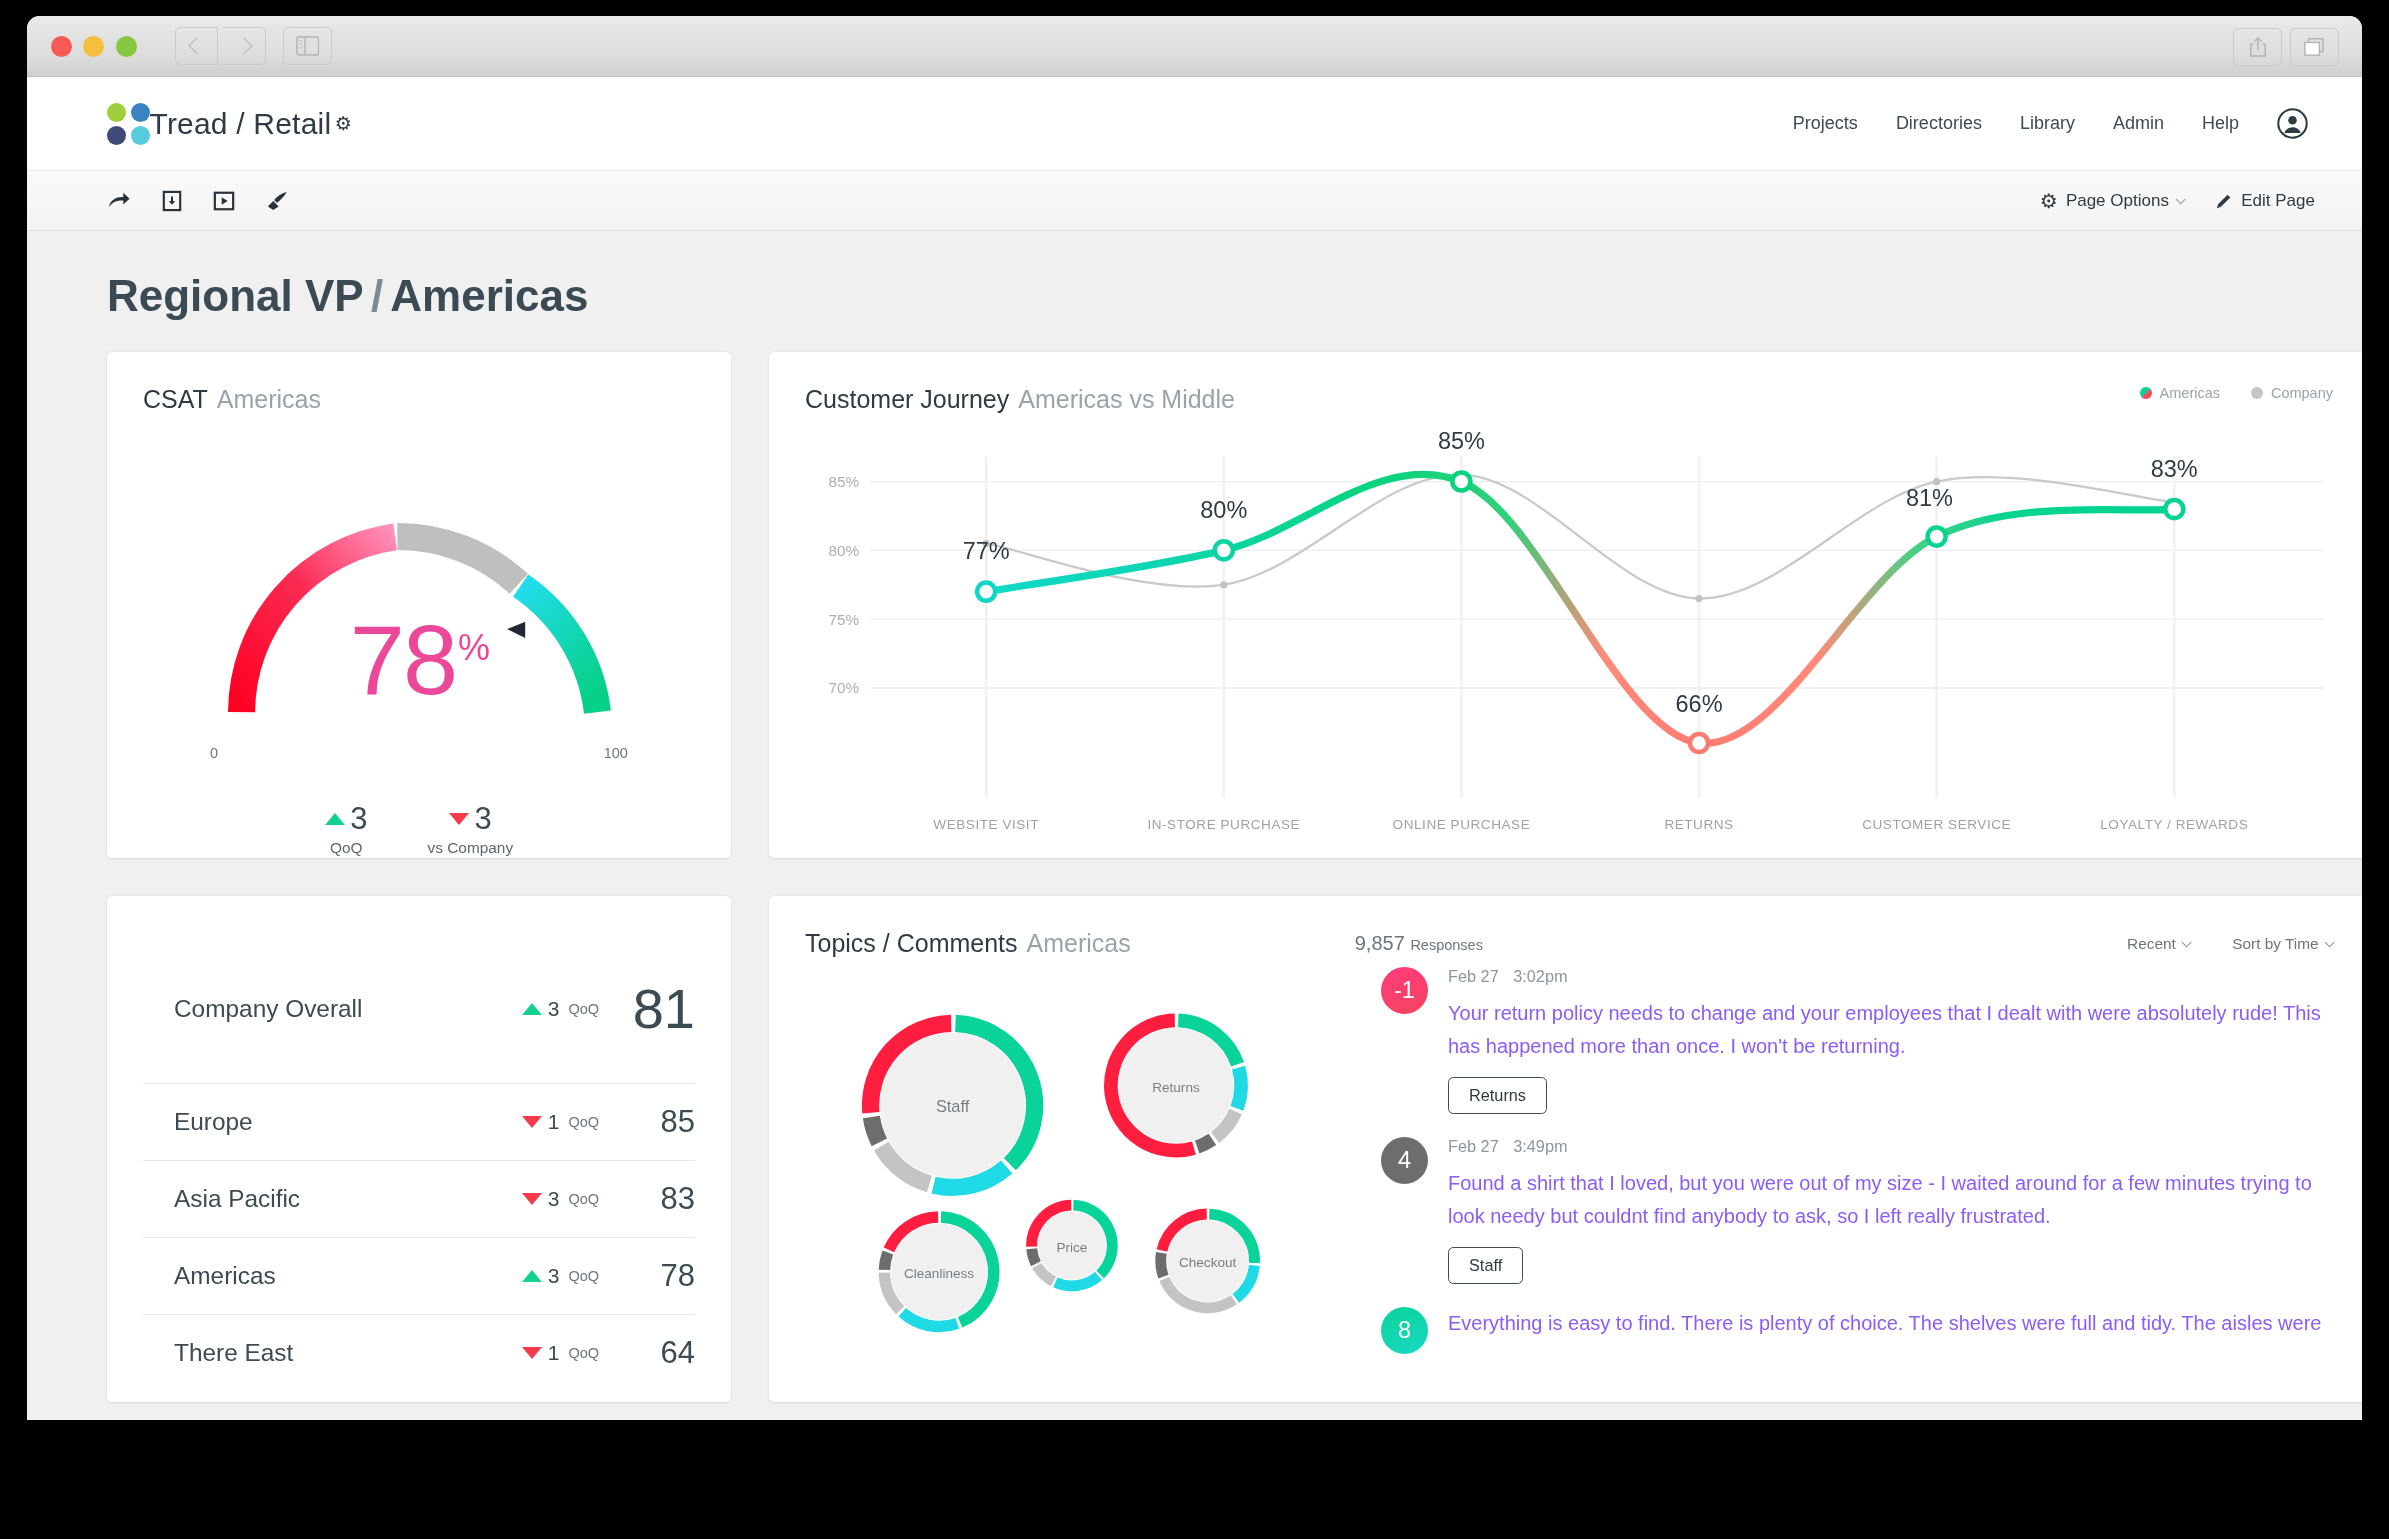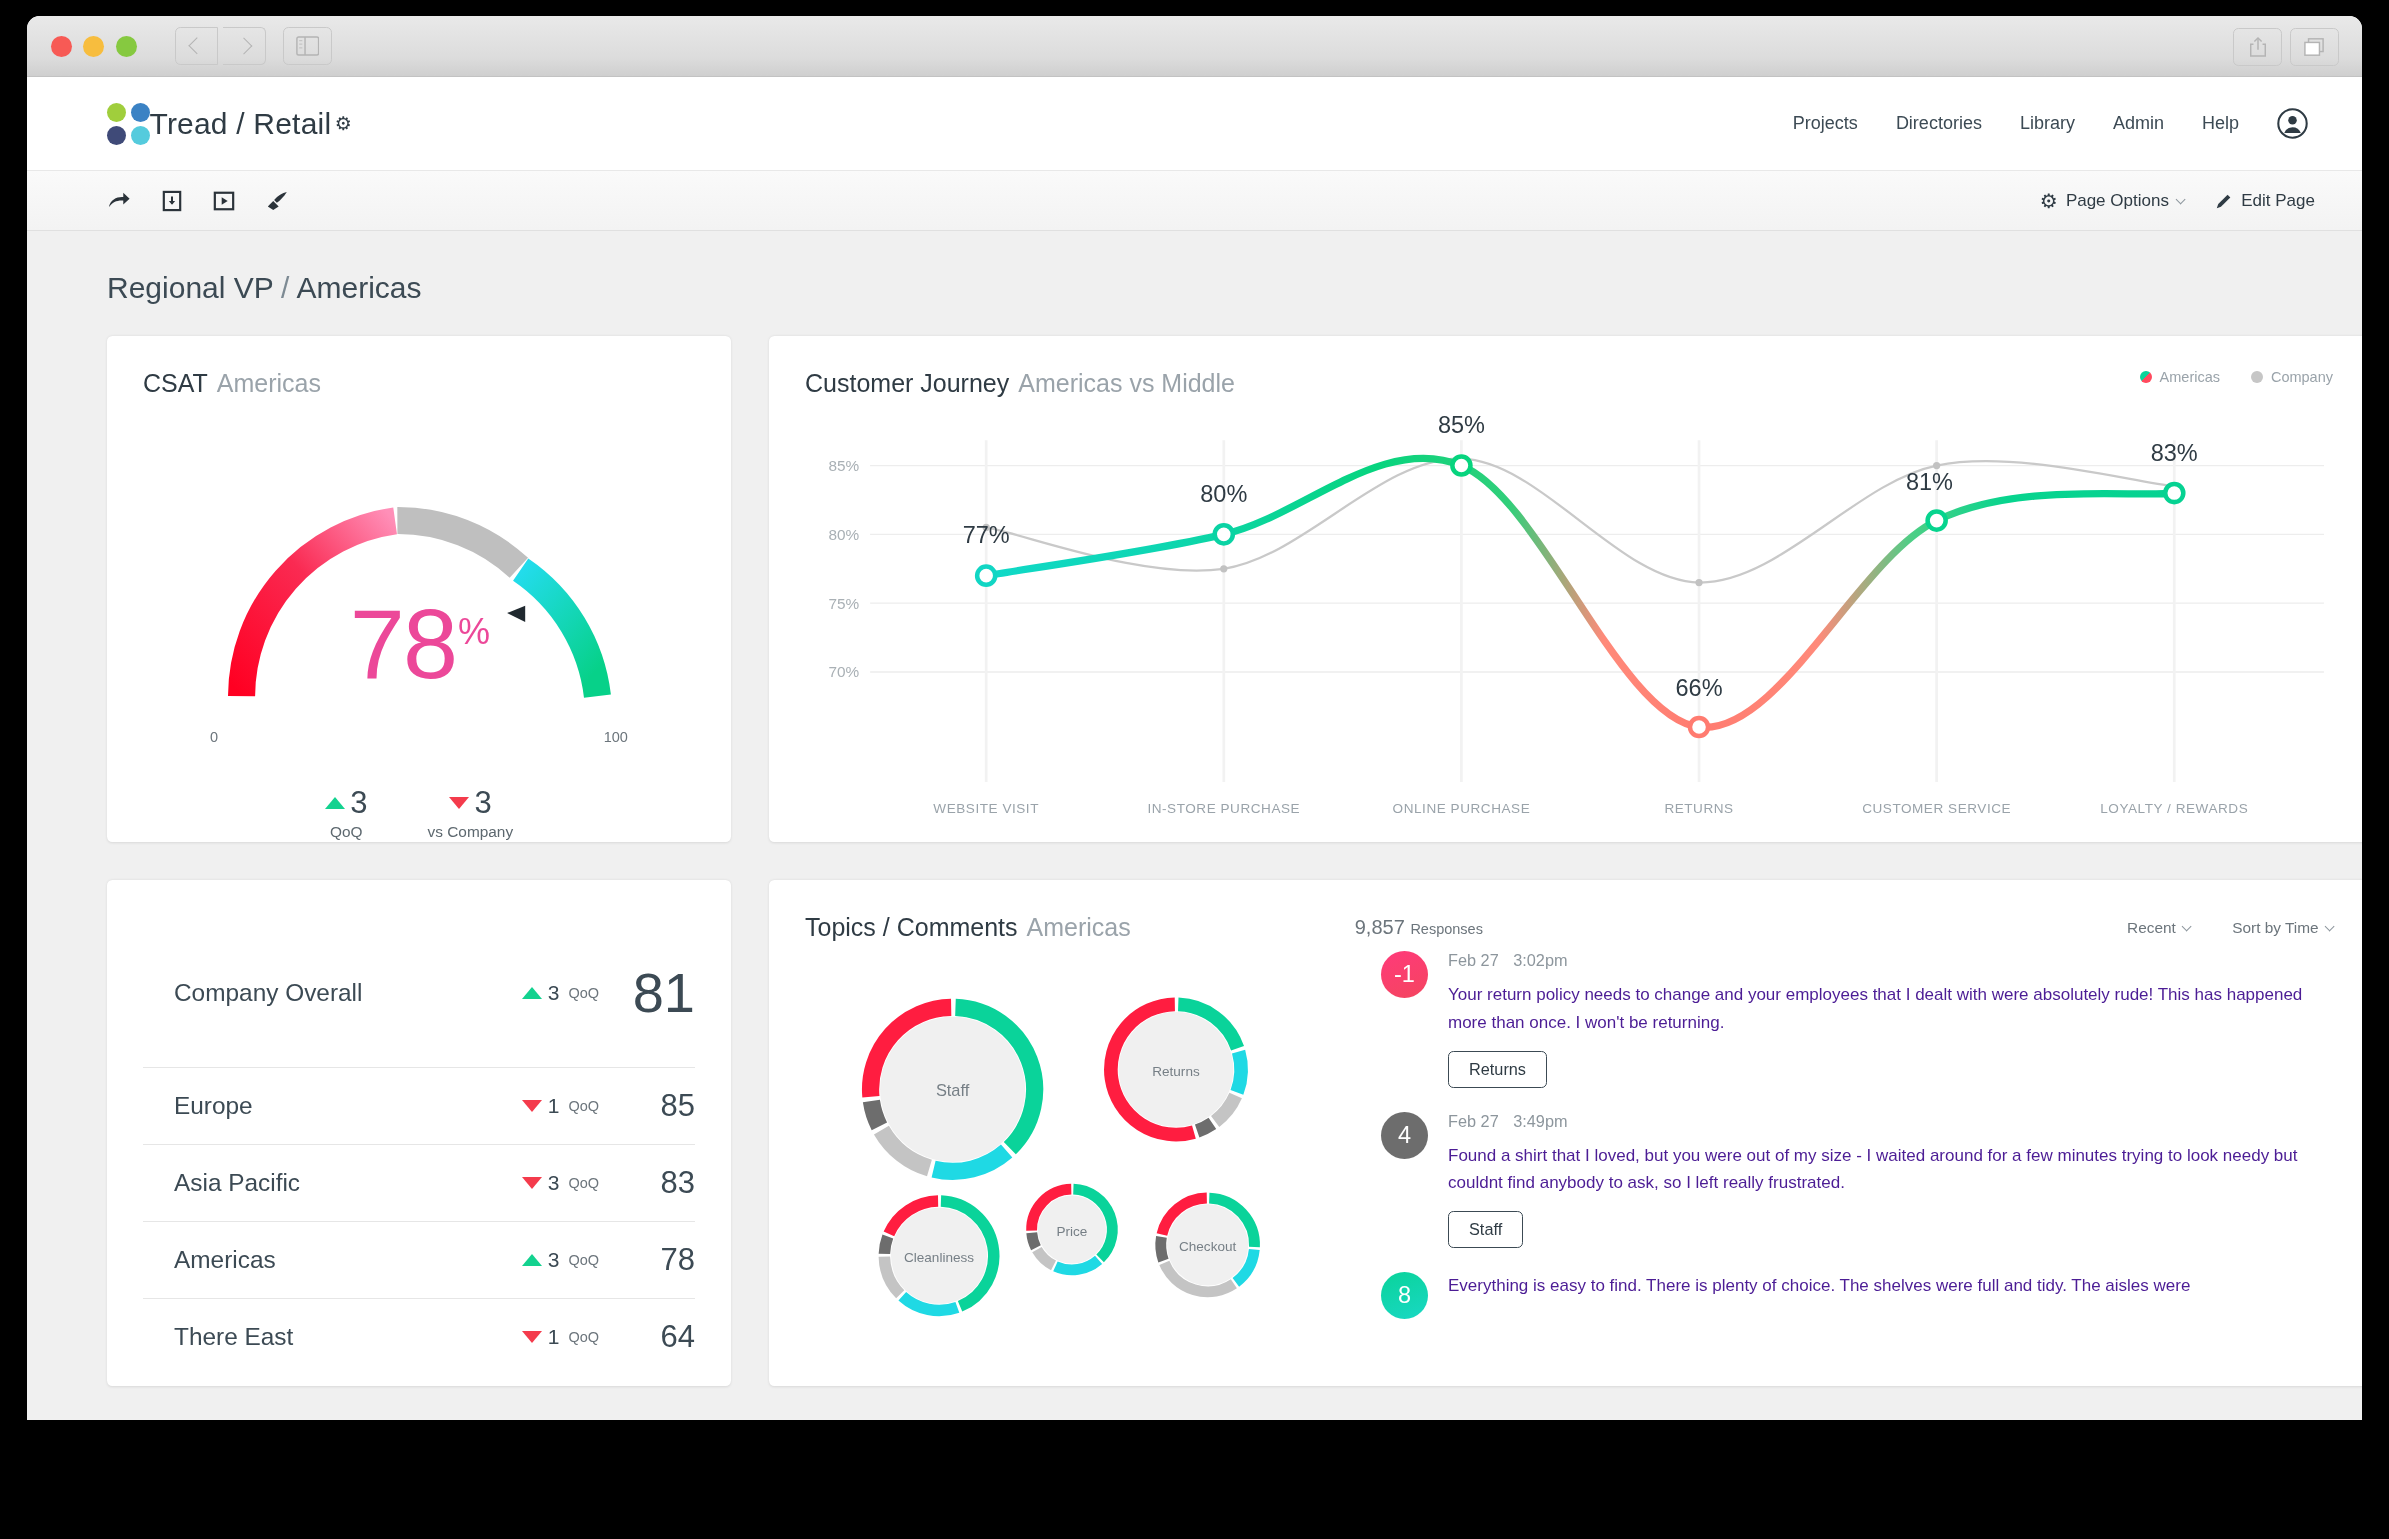--- a/index.html
+++ b/index.html
@@ -76,21 +76,21 @@
     display:flex; align-items:center; justify-content:space-between;
     padding: 0 47px 0 80px;
   }
   .tbleft { display:flex; align-items:center; gap: 31px; }
   .tbicon { color:#2b333a; display:flex; align-items:center; }
   .tbright { display:flex; align-items:center; gap: 31px; font-size:17px; color:#2f3b44; }
   .tbright .item { display:flex; align-items:center; gap: 8.1px; cursor:pointer; }
 
   
   .page { background:#f0f0f0; padding: 40px 54px 0 80px; height: calc(1404px - 61px - 94px - 60px); }
-  .pagetitle { font-size: 30px; color:#3c4a54; font-weight:400; margin-bottom: 31px; }
+  .pagetitle { font-size: 44px; color:#3c4a54; font-weight:700; margin-bottom: 31px; }
   .pagetitle .sep { color:#7d8a93; margin: 0 7.2px; }
 
   .grid { display:grid; grid-template-columns: 624px 1fr; gap: 38px; }
   .card { background:#fff; border-radius:5.4px; box-shadow:0 0.9px 2.7px rgba(0,0,0,.10); }
   .cardtitle { font-size: 25px; color:#2f3b44; font-weight:400; }
   .cardtitle .sub { color:#9aa3aa; margin-left:9px; }
 
   
   .gaugecard { height: 506px; padding: 33px 36px; position:relative; }
   .gaugewrap { position:relative; width: 425px; height: 271px; margin: 56px auto 0; }
@@ -139,21 +139,21 @@
   .tbody { display:flex; margin-top: 9px; }
   .bubbles { width: 543px; height: 416px; position:relative; flex:none; }
   .comments { flex:1; padding-left: 33px; }
   .comment { display:flex; gap: 20px; margin-bottom: 23.5px; }
   .badge {
     width:47px;height:47px;border-radius:50%;flex:none;
     display:flex;align-items:center;justify-content:center;
     color:#fff; font-size:23.5px; font-weight:400;
   }
   .cmeta { font-size:16.3px; color:#8d969d; margin-bottom: 11px; display:flex; gap:14.5px; }
-  .ctext { font-size:17px; line-height: 1.62; color:#4c1d95; }
+  .ctext { font-size:20px; line-height: 1.62; color:#8b5cf6; }
   .ctag {
     display:inline-block; margin-top:14.5px; padding: 8.1px 20px;
     border:1.4px solid #3c4a54; border-radius:5.4px;
     font-size:16.3px; color:#2f3b44; background:#fff; cursor:pointer;
   }
   .chevd { width:7.2px;height:7.2px;border-right:1.8px solid #8d969d;border-bottom:1.8px solid #8d969d;transform:rotate(45deg); margin-bottom:2.7px;}
 </style>
 </head>
 <body>
 

